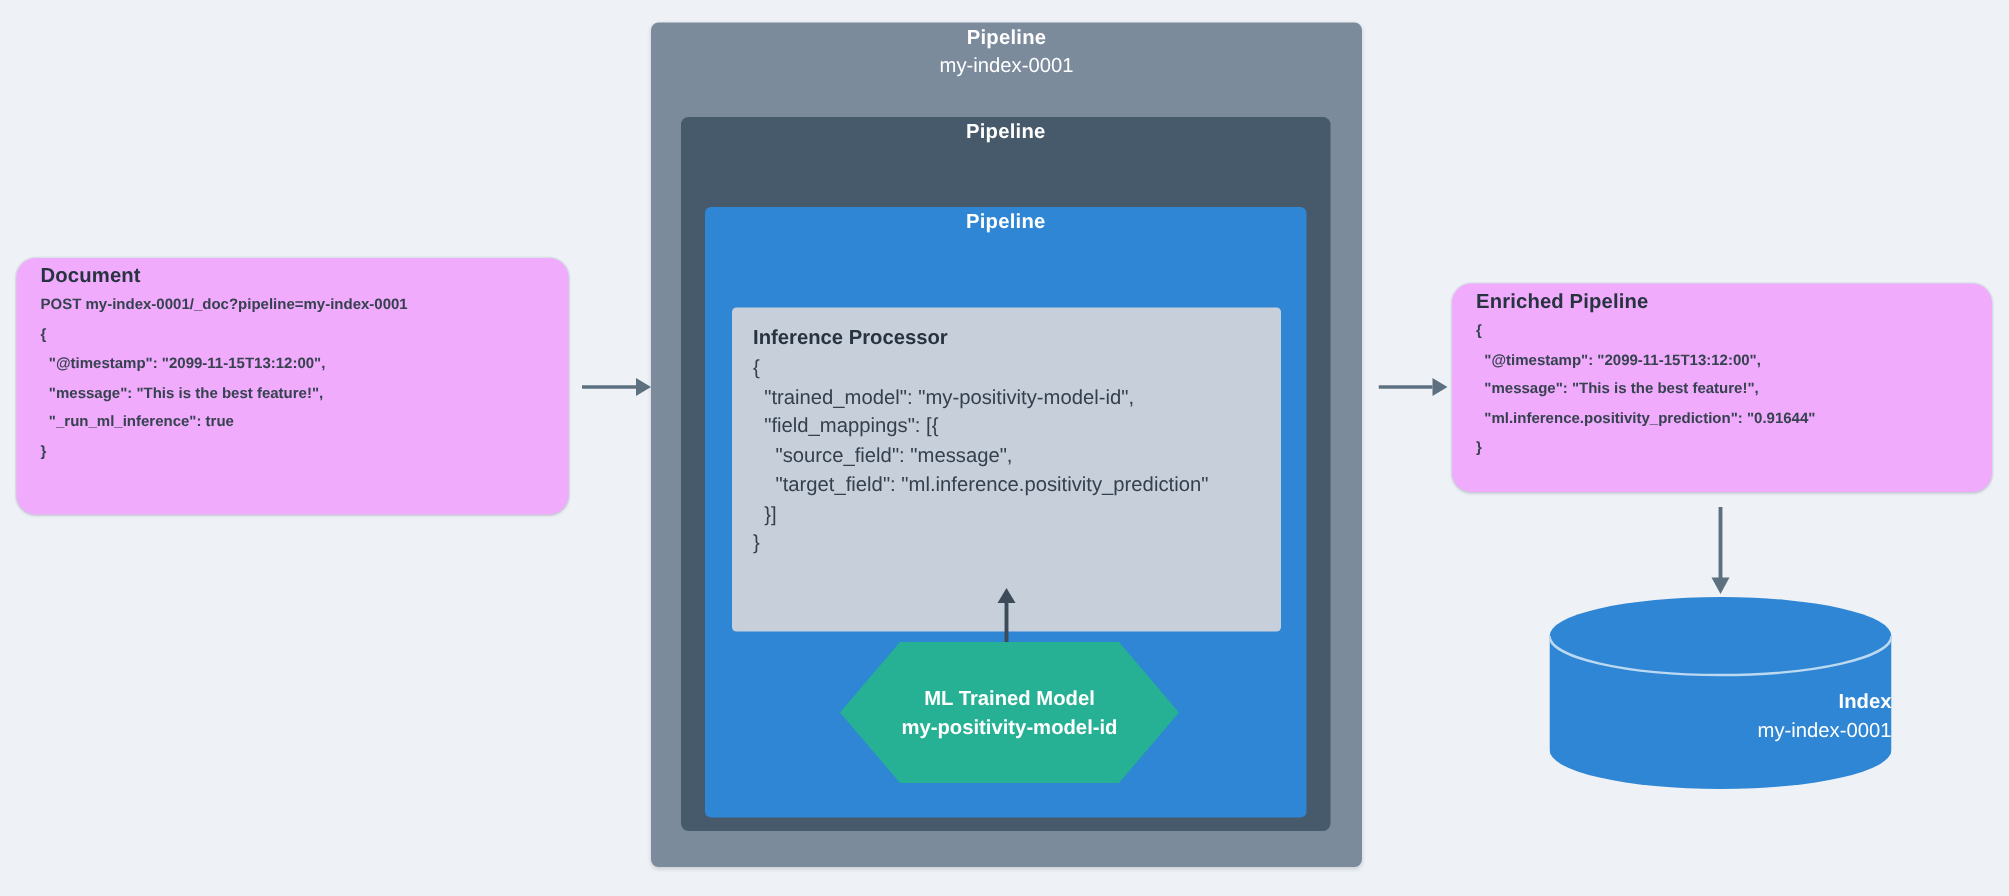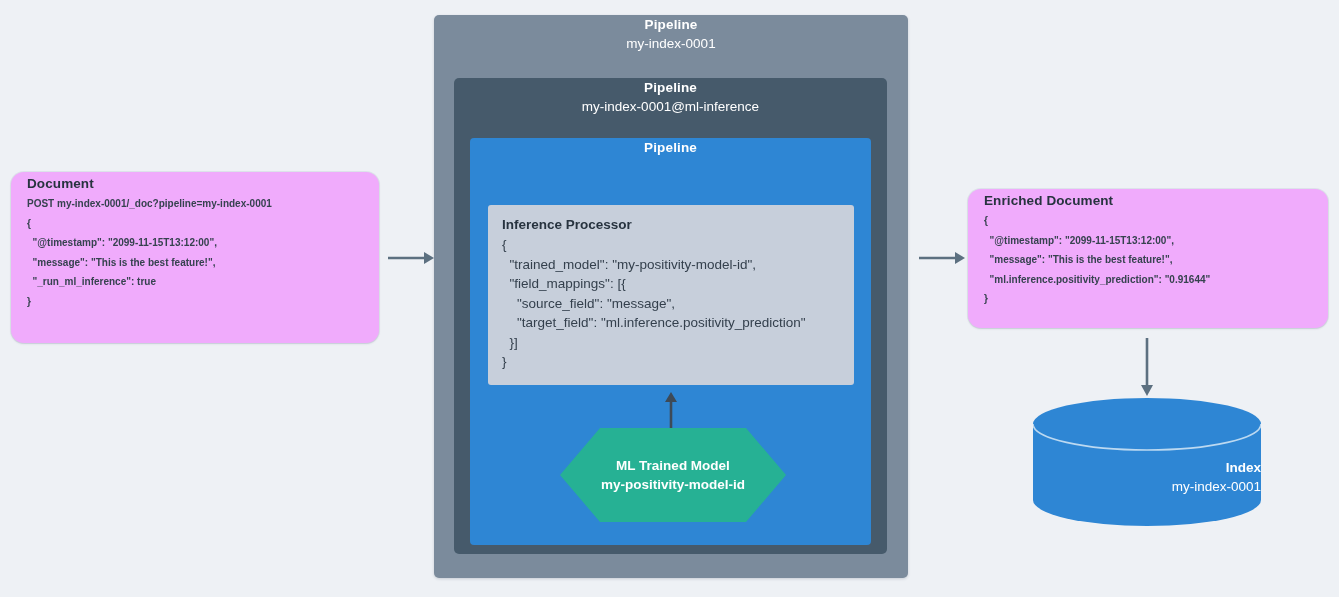--- a/index.html
+++ b/index.html
@@ -76,21 +76,21 @@
   .pipe-head .pipe-value {
     font-size: 13.5px;
     font-weight: 400;
     line-height: 20px;
   }
 
   
   .processor {
     position: absolute;
     left: 18px; top: 67px;
-    width: 366px; height: 180px;
+    width: 366px; height: 216px;
     background: #c7cfdb;
     border-radius: 3px;
     box-sizing: border-box;
     padding: 10px 14px;
   }
   .processor .card-title {
     font-size: 13.5px; font-weight: bold;
     color: #27333f; line-height: 20px; white-space: pre;
   }
   .processor .code-line {
@@ -157,21 +157,20 @@
 
   <div class="pipe-outer">
     <div class="pipe-head">
       <div class="pipe-label">Pipeline</div>
       <div class="pipe-value">my-index-0001</div>
     </div>
 
     <div class="pipe-mid">
       <div class="pipe-head">
         <div class="pipe-label">Pipeline</div>
-        <div class="pipe-value">my-index-0001@ml-inference</div>
       </div>
 
       <div class="pipe-inner">
         <div class="pipe-head">
           <div class="pipe-label">Pipeline</div>
         </div>
 
         <div class="processor">
           <div class="card-title">Inference Processor</div>
           <div class="code-line">{</div>
@@ -200,21 +199,21 @@
       <div class="hex-value">my-positivity-model-id</div>
     </div>
   </div>
 
   <svg class="arrow" style="left:919px; top:248px;" width="46" height="20" viewBox="0 0 46 20">
     <line x1="0" y1="10" x2="36" y2="10" stroke="#5c7080" stroke-width="2.4"></line>
     <polygon points="36,4 46,10 36,16" fill="#5c7080"></polygon>
   </svg>
 
   <div class="card" style="left:968px; top:189px; width:360px; height:139px;">
-    <div class="card-title">Enriched Document</div>
+    <div class="card-title">Enriched Pipeline</div>
     <div class="code-line">{</div>
     <div class="code-line">  "@timestamp": "2099-11-15T13:12:00",</div>
     <div class="code-line">  "message": "This is the best feature!",</div>
     <div class="code-line">  "ml.inference.positivity_prediction": "0.91644"</div>
     <div class="code-line">}</div>
   </div>
 
   <svg class="arrow" style="left:1138px; top:338px;" width="18" height="58" viewBox="0 0 18 58">
     <line x1="9" y1="0" x2="9" y2="48" stroke="#5c7080" stroke-width="2.6"></line>
     <polygon points="3,47 9,58 15,47" fill="#5c7080"></polygon>

